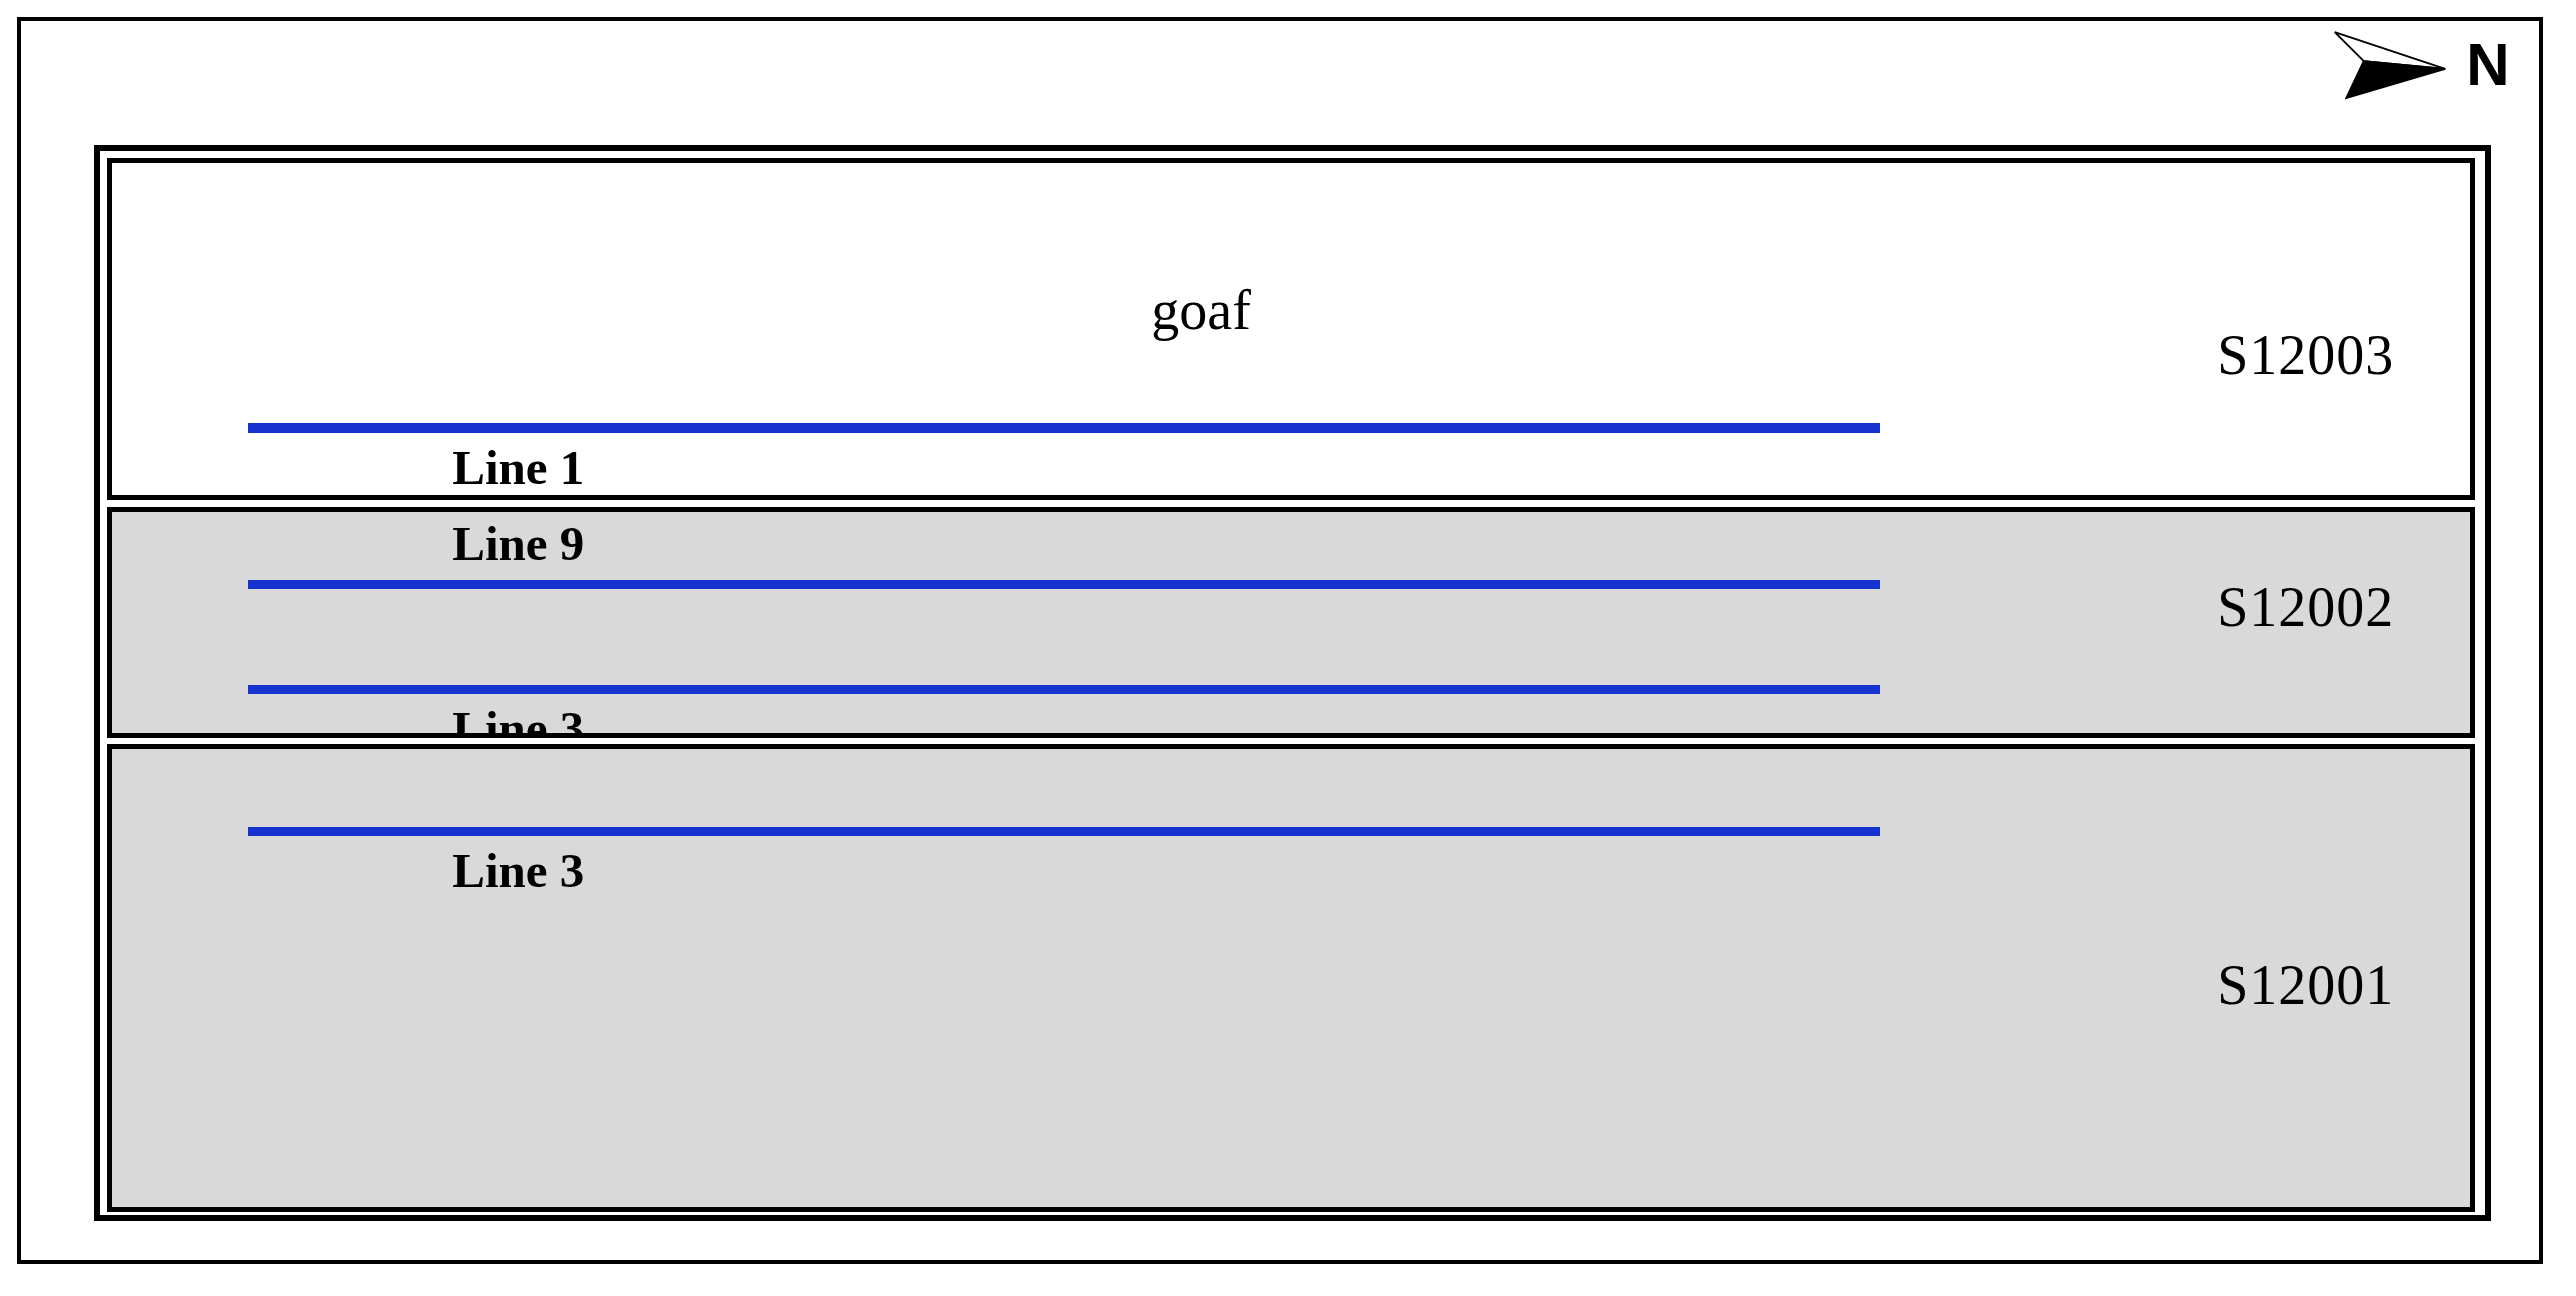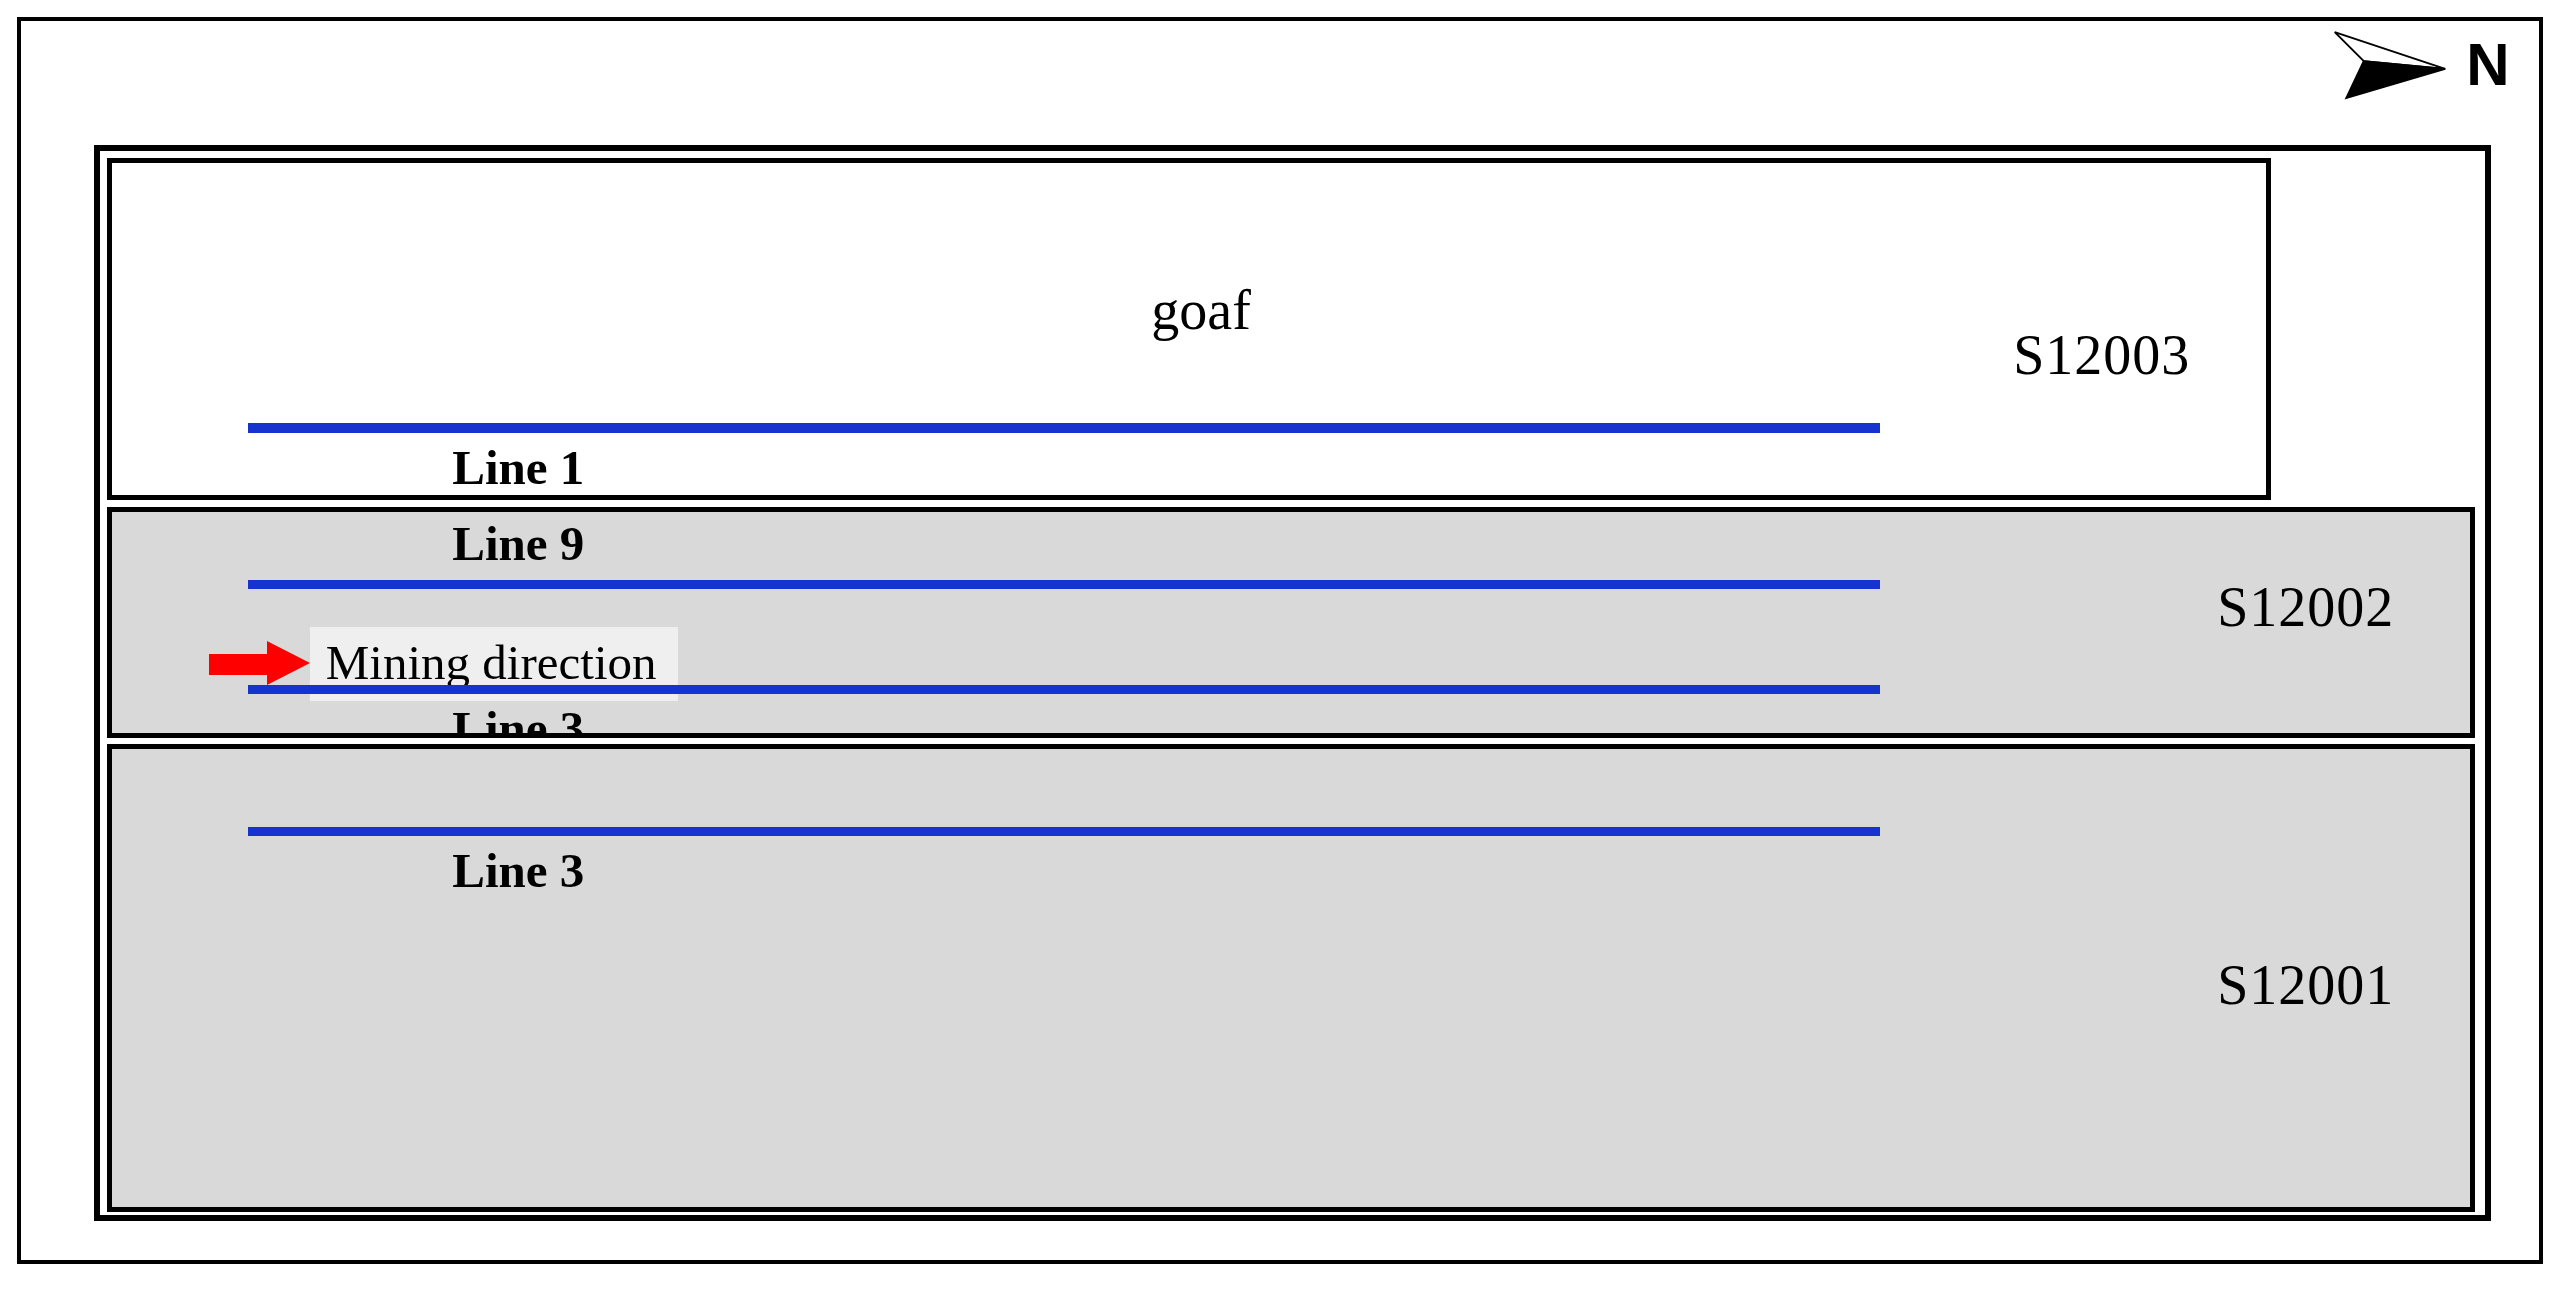--- a/index.html
+++ b/index.html
@@ -161,44 +161,37 @@
 
         <polygon points="8,4 122,42 38,34" fill="#ffffff" stroke="#000000" stroke-width="2"></polygon>
 
         <polygon points="38,34 122,42 20,72" fill="#000000" stroke="#000000" stroke-width="2"></polygon>
       </svg>
       <span class="north-letter">N</span>
     </div>
 
     <div class="panel-frame">
 
-      <div class="panel panel-white" style="top: 7.8px; width: 2164px; height: 342px;">
+      <div class="panel panel-white" style="top: 7.8px; width: 2368px; height: 342px;">
 
         <span class="goaf-label" style="left: 1039px; top: 119px;">goaf</span>
 
         <span class="panel-label" style="top: 144px; margin-top: 20px;">S12003</span>
 
         <div class="survey-line" style="left: 136px; top: 260px; width: 1632px;"></div>
         <span class="survey-line-label" style="left: 340px; top: 280px;">Line 1</span>
       </div>
 
       <div class="panel panel-gray" style="top: 356px; width: 2368px; height: 231px;">
 
         <span class="panel-label" style="top: 67px;">S12002</span>
 
         <span class="survey-line-label" style="left: 340px; top: 7.8px;">Line 9</span>
         <div class="survey-line" style="left: 136px; top: 68px; width: 1632px;"></div>
 
-        <div class="mining-direction" style="left: 97px; top: 115px;">
-          <span class="mining-arrow">
-            <span class="shaft"></span>
-            <span class="head"></span>
-          </span>
-          <span class="mining-text">Mining direction</span>
-        </div>
 
         <div class="survey-line" style="left: 136px; top: 173px; width: 1632px;"></div>
         <span class="survey-line-label" style="left: 340px; top: 192px; text-align: right;">Line 3</span>
       </div>
 
       <div class="panel panel-gray" style="top: 593px; width: 2368px; height: 468px;">
 
         <span class="panel-label" style="top: 208px;">S12001</span>
 
         <div class="survey-line" style="left: 136px; top: 78px; width: 1632px;"></div>

